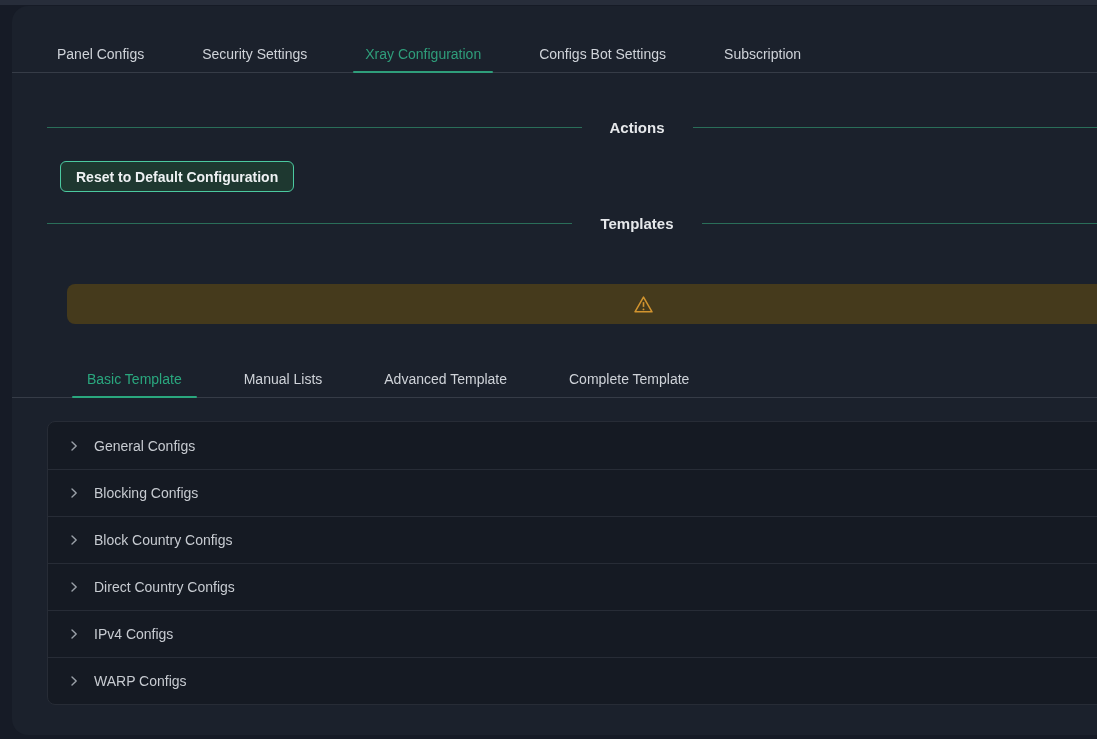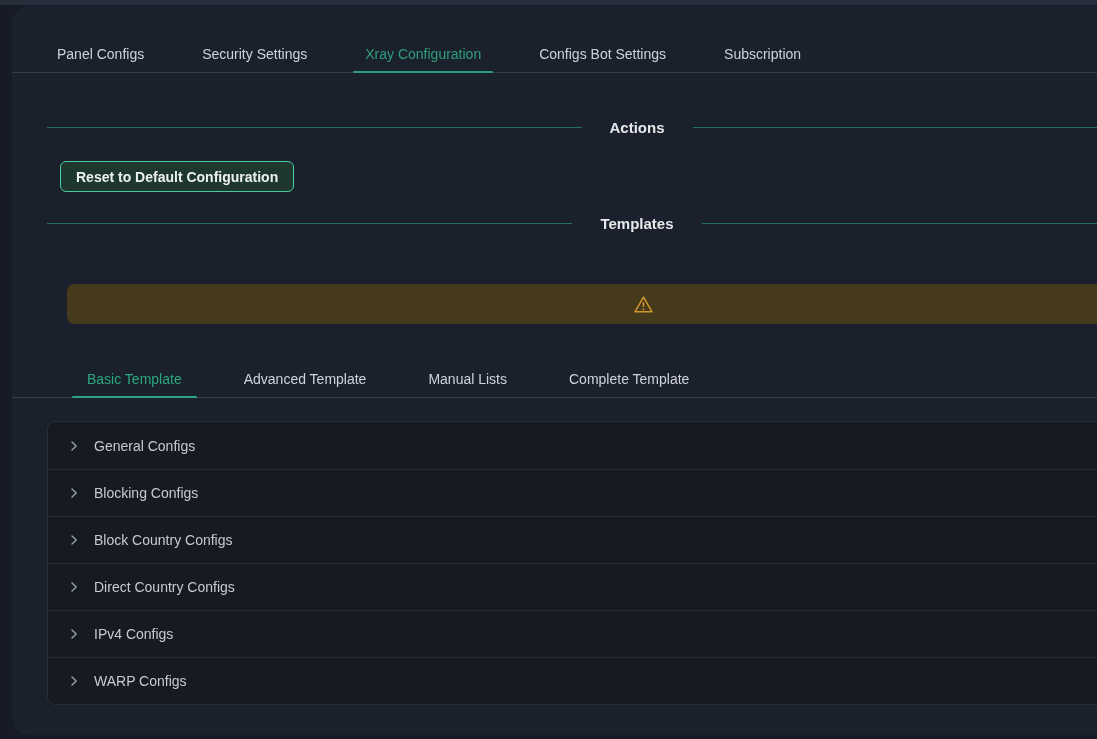--- a/index.html
+++ b/index.html
@@ -179,25 +179,25 @@
       </svg>
     </span>
   </div>
 
   <div class="subtabs-bar">
     <div class="subtab active">
       <span>Basic Template</span>
       <div class="underline"></div>
     </div>
     <div class="subtab">
+      <span>Manual Lists</span>
+      
+    </div>
+    <div class="subtab">
       <span>Advanced Template</span>
-      
-    </div>
-    <div class="subtab">
-      <span>Manual Lists</span>
       
     </div>
     <div class="subtab">
       <span>Complete Template</span>
       
     </div>
   </div>
 
   <div class="collapse">
 

